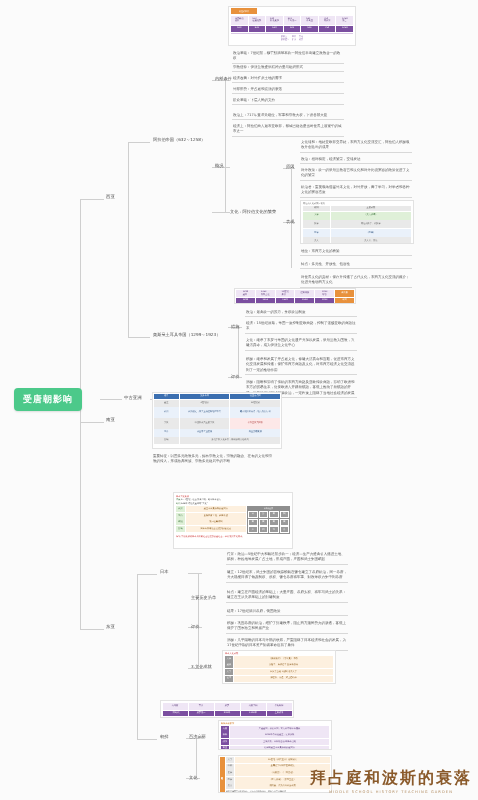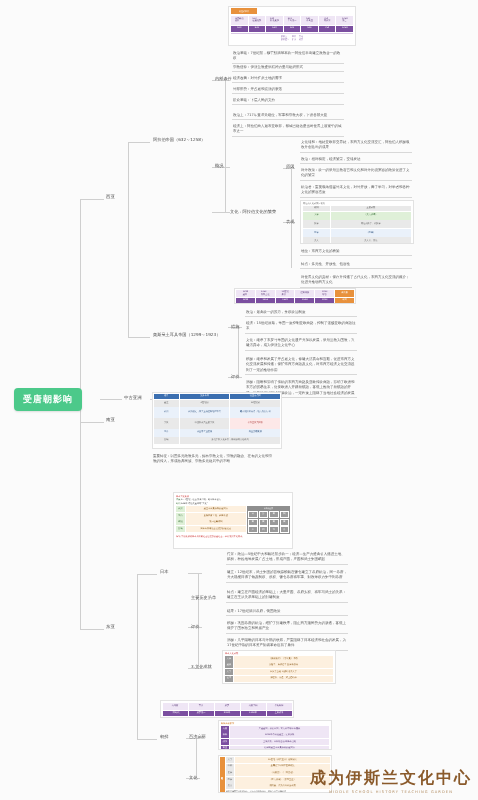--- a/index.html
+++ b/index.html
@@ -406,17 +406,17 @@
         <div class="prow" style="margin-top:0.6px;">
             <div class="pbox gryl" style="height:4px;flex:0 0 8px;">天文</div>
             <div class="pbox orgl" style="height:4px;">测雨器、浑天仪等科技成就</div>
           </div>
         <div style="font-size:2px;color:#666;margin-top:0.8px;">受中国儒家文化影响深远，又有自身民族特色，推动东亚文化圈形成</div>
       </div>
     </div>
   </div>
 
   <div class="wm">
-    <div class="cn">成为伊斯兰文化中心</div>
+    <div class="cn">拜占庭和波斯的衰落</div>
     <div class="en">MIDDLE SCHOOL HISTORY TEACHING GARDEN</div>
   </div>
 
 </div>
 
 </body></html>

